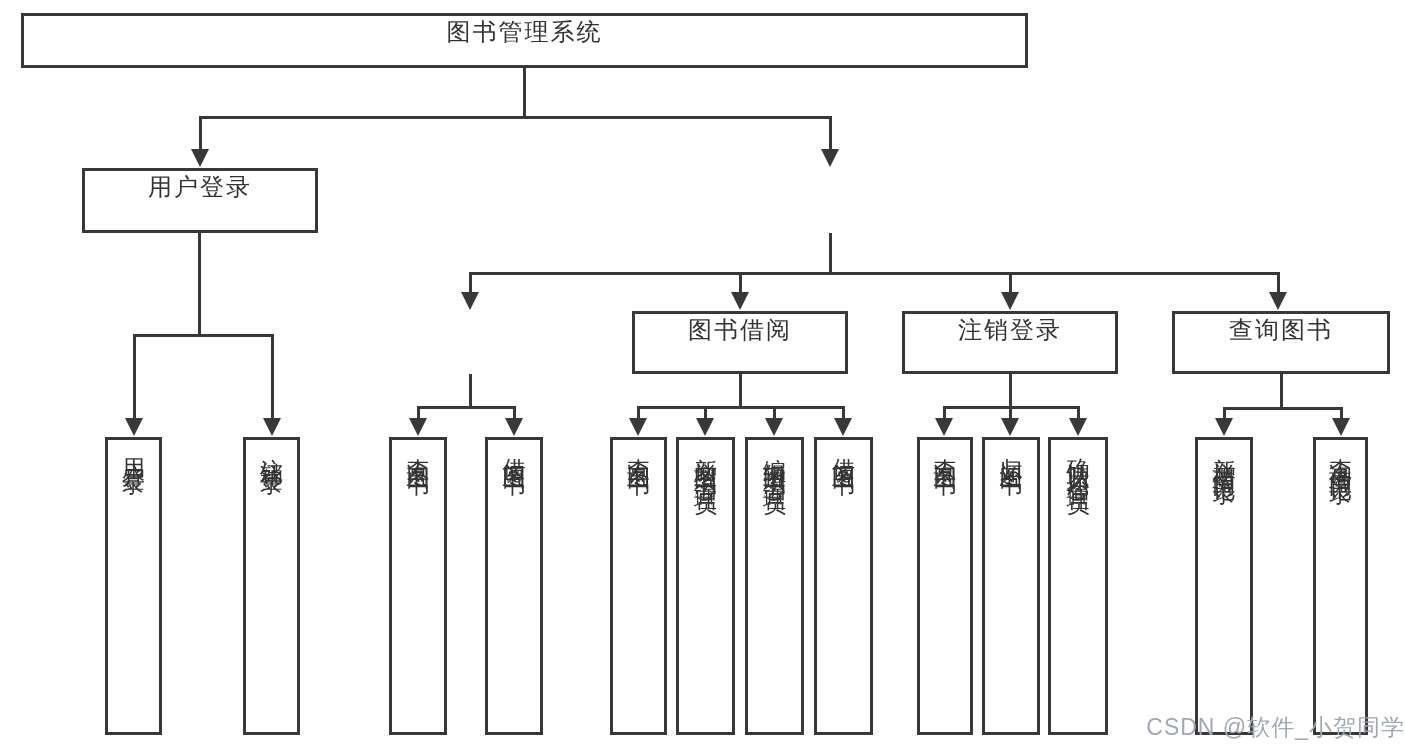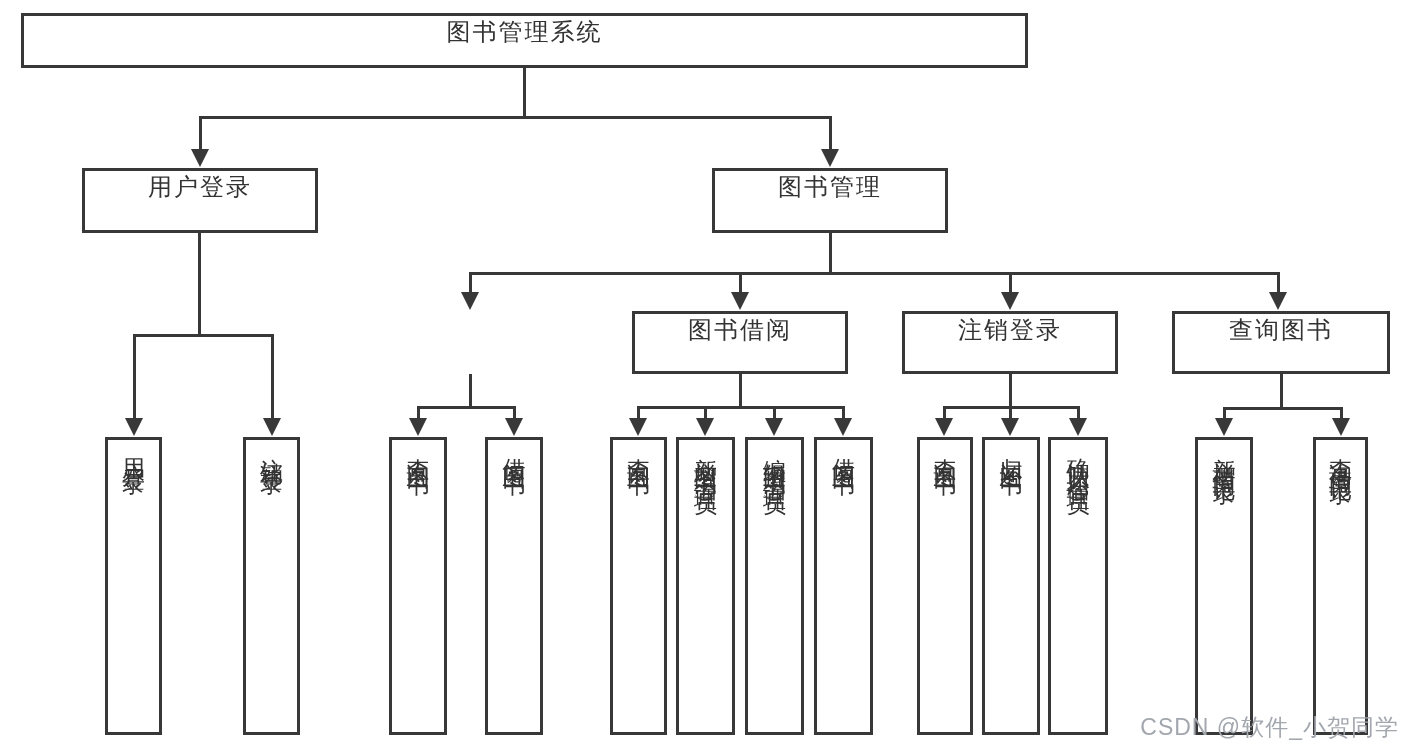--- a/index.html
+++ b/index.html
@@ -40,42 +40,39 @@
   .arrow {
     position: absolute;
     width: 0;
     height: 0;
     border-left: 9px solid transparent;
     border-right: 9px solid transparent;
     border-top: 18px solid #383838;
   }
   .watermark {
     position: absolute;
-    right: 6px;
+    right: 0;
     bottom: 4px;
     font-size: 23px;
     letter-spacing: 1px;
     color: #a2a7ae;
     z-index: 5;
     white-space: nowrap;
   }
 </style>
 </head>
 <body>
 
 <div class="canvas">
   <div class="watermark" style="color: rgb(162, 167, 174);">CSDN @软件_小贺同学</div>
 <div class="node h" style="border-color: rgb(56, 56, 56); background: rgb(255, 255, 255); color: rgb(51, 51, 51); left: 21px; top: 13px; width: 1007px; height: 55px;">
       <span class="lbl">图书管理系统</span>
     </div>
     <div class="node h" style="border-color: rgb(56, 56, 56); background: rgb(255, 255, 255); color: rgb(51, 51, 51); left: 82px; top: 168px; width: 236px; height: 65px;">
       <span class="lbl">用户登录</span>
-    </div>
-    <div class="node h" style="border-color: rgb(56, 56, 56); background: rgb(255, 255, 255); color: rgb(51, 51, 51); left: 712px; top: 168px; width: 236px; height: 65px;">
-      <span class="lbl">图书管理</span>
     </div>
     <div class="node h" style="border-color: rgb(56, 56, 56); background: rgb(255, 255, 255); color: rgb(51, 51, 51); left: 632px; top: 311px; width: 216px; height: 63px;">
       <span class="lbl">图书借阅</span>
     </div>
     <div class="node h" style="border-color: rgb(56, 56, 56); background: rgb(255, 255, 255); color: rgb(51, 51, 51); left: 902px; top: 311px; width: 216px; height: 63px;">
       <span class="lbl">注销登录</span>
     </div>
     <div class="node h" style="border-color: rgb(56, 56, 56); background: rgb(255, 255, 255); color: rgb(51, 51, 51); left: 1172px; top: 311px; width: 218px; height: 63px;">
       <span class="lbl">查询图书</span>
     </div>

